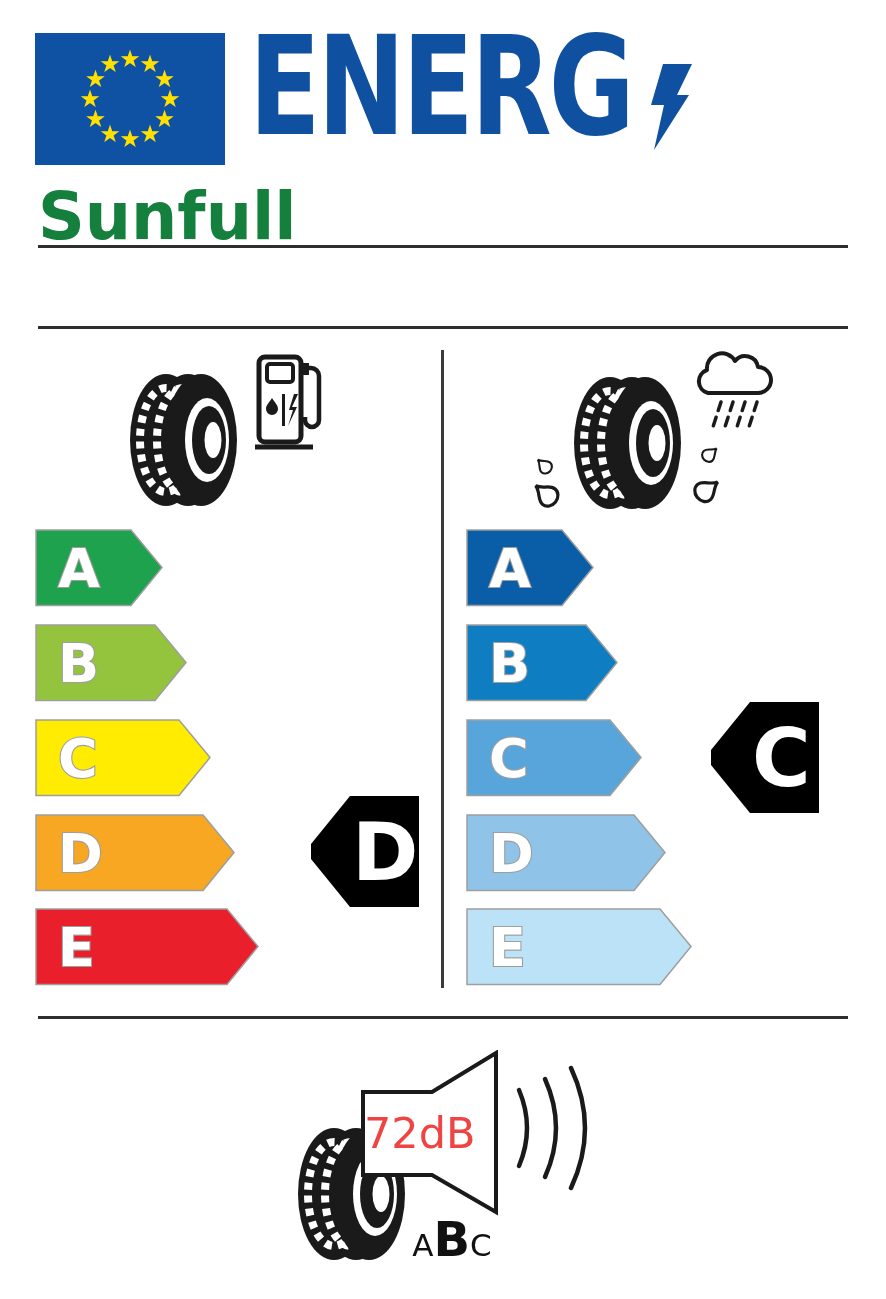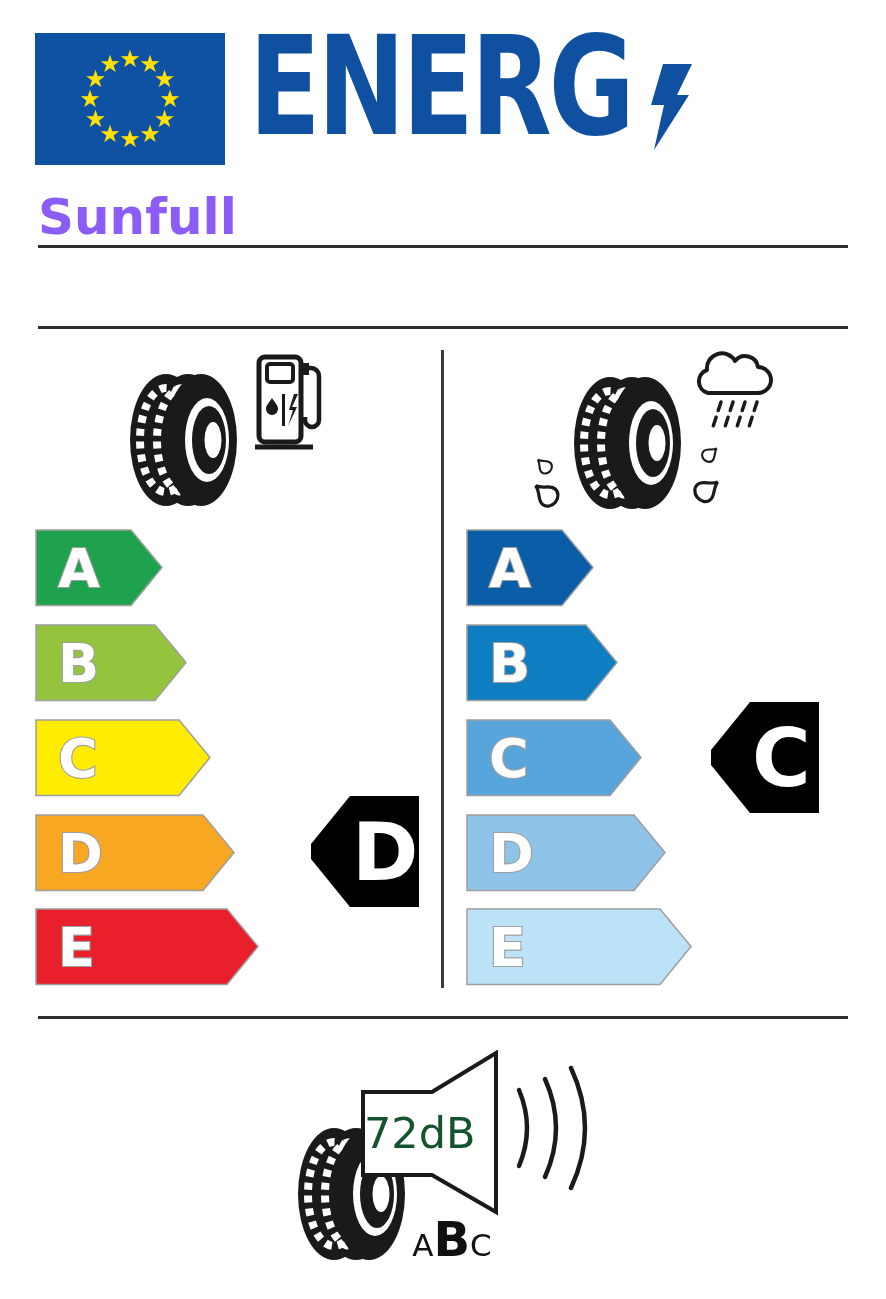--- a/index.html
+++ b/index.html
@@ -8,38 +8,38 @@
     font-family:"DejaVu Sans", sans-serif; overflow:hidden;
   }
   .abs { position:absolute; }
 
   
   .energ-text {
     font-weight:bold; font-size:138px; line-height:110px; color:#0F51A0;
     letter-spacing:-4px; transform:scaleX(0.76); transform-origin:left top;
     white-space:nowrap;
   }
-  .brand { font-weight:bold; font-size:50px; line-height:50px; color:#8b5cf6; }
+  .brand { font-weight:bold; font-size:65px; line-height:50px; color:#15803d; }
 
   .hline { background:#2E2E2E; height:3px; width:810px; left:38px; }
   .vline { background:#3A3A3A; width:3px; left:441px; top:350px; height:638px; }
 
   
   .grade-letter {
     font-family:"DejaVu Sans", sans-serif; font-weight:bold; font-size:54px;
     fill:#ffffff; stroke:#9E9E9E; stroke-width:2.2px; paint-order:stroke;
   }
   .arrow-shape { stroke:#9E9E9E; stroke-width:1.5px; }
   .indicator-letter {
     font-family:"DejaVu Sans", sans-serif; font-weight:bold; font-size:80px;
     fill:#ffffff;
   }
 
   
-  .db-value { font-size:43px; color:#14532d; text-align:center; width:110px; line-height:46px; }
+  .db-value { font-size:43px; color:#ef4444; text-align:center; width:110px; line-height:46px; }
   .noise-classes { display:flex; align-items:baseline; justify-content:center; width:100px; }
   .noise-class-small { font-size:31px; color:#111; }
   .noise-class-big { font-size:48px; font-weight:bold; color:#111; }
 
   .icon-stroke { stroke:#1a1a1a; fill:none; }
 </style>
 </head>
 <body>
 
 <div class="label">

